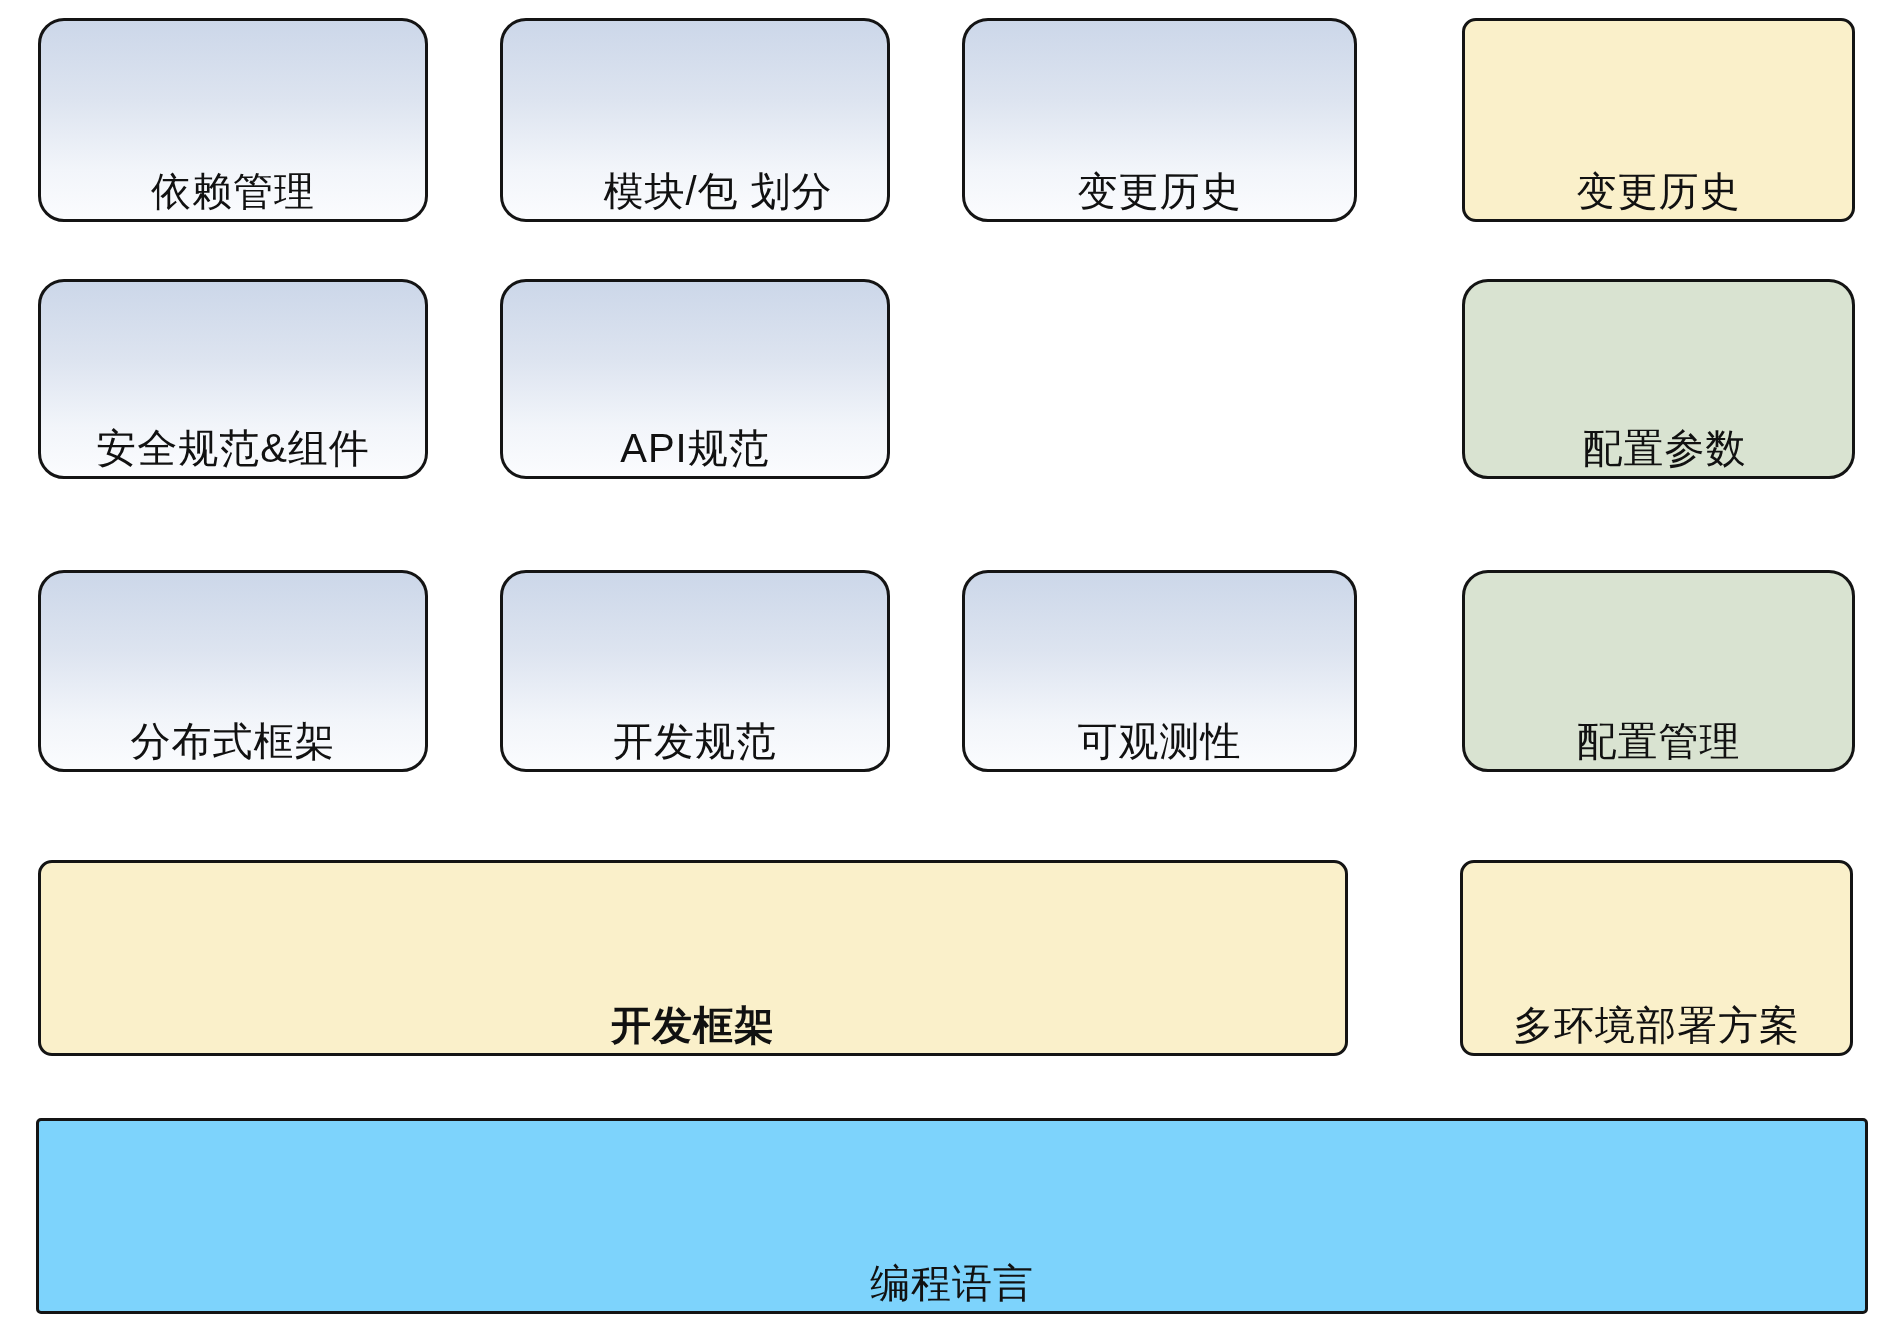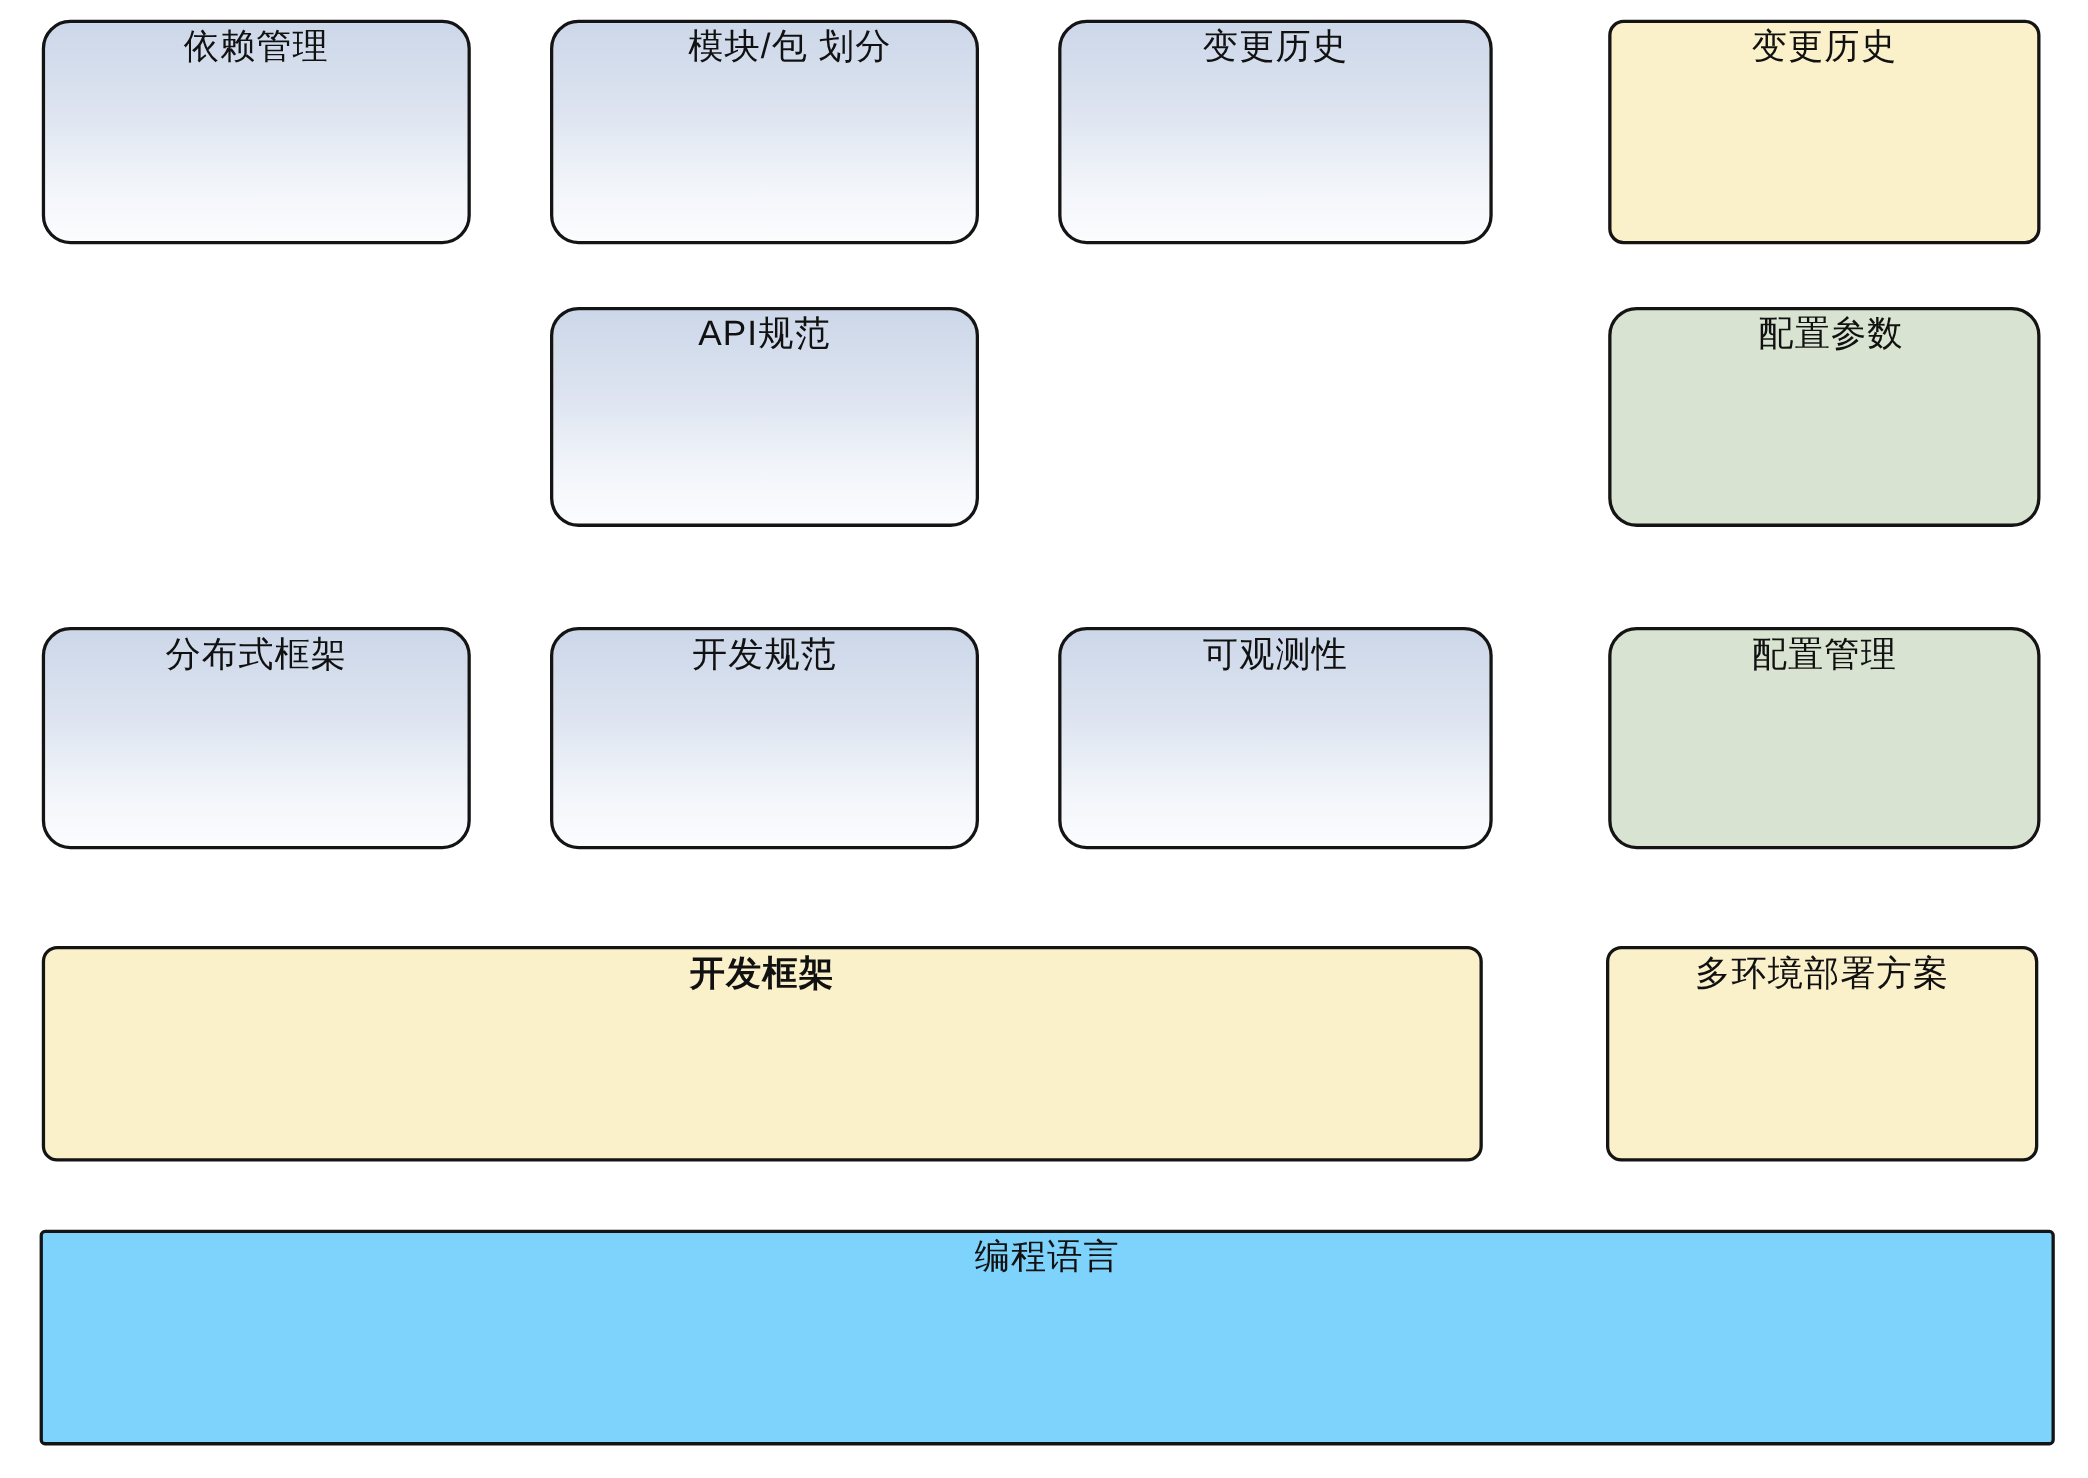--- a/index.html
+++ b/index.html
@@ -11,26 +11,26 @@
   .canvas {
     position: relative;
     width: 1898px;
     height: 1344px;
     background: #ffffff;
     overflow: hidden;
   }
   .node {
     position: absolute;
     display: flex;
-    align-items: flex-start;
+    align-items: flex-end;
     justify-content: center;
     box-sizing: border-box;
     border: 3px solid #141414;
     color: #111111;
-    font-size: 32px;
+    font-size: 40px;
     font-weight: 500;
     letter-spacing: 1px;
     text-align: center;
     white-space: pre;
   }
   .blue {
     background: linear-gradient(180deg, #ccd7e9 0%, #dde4f0 40%, #f2f5fa 75%, #fbfcfe 100%);
     border-radius: 26px;
   }
   .yellow {
@@ -76,20 +76,23 @@
   </div>
 
   <div class="node blue n3">
     <span>变更历史</span>
   </div>
 
   <div class="node yellow n4">
     <span>变更历史</span>
   </div>
 
+  <div class="node blue n5">
+    <span>安全规范&amp;组件</span>
+  </div>
 
   <div class="node blue n6">
     <span>API规范</span>
   </div>
 
 
   <div class="node green n8">
     <span>配置参数</span>
   </div>
 

